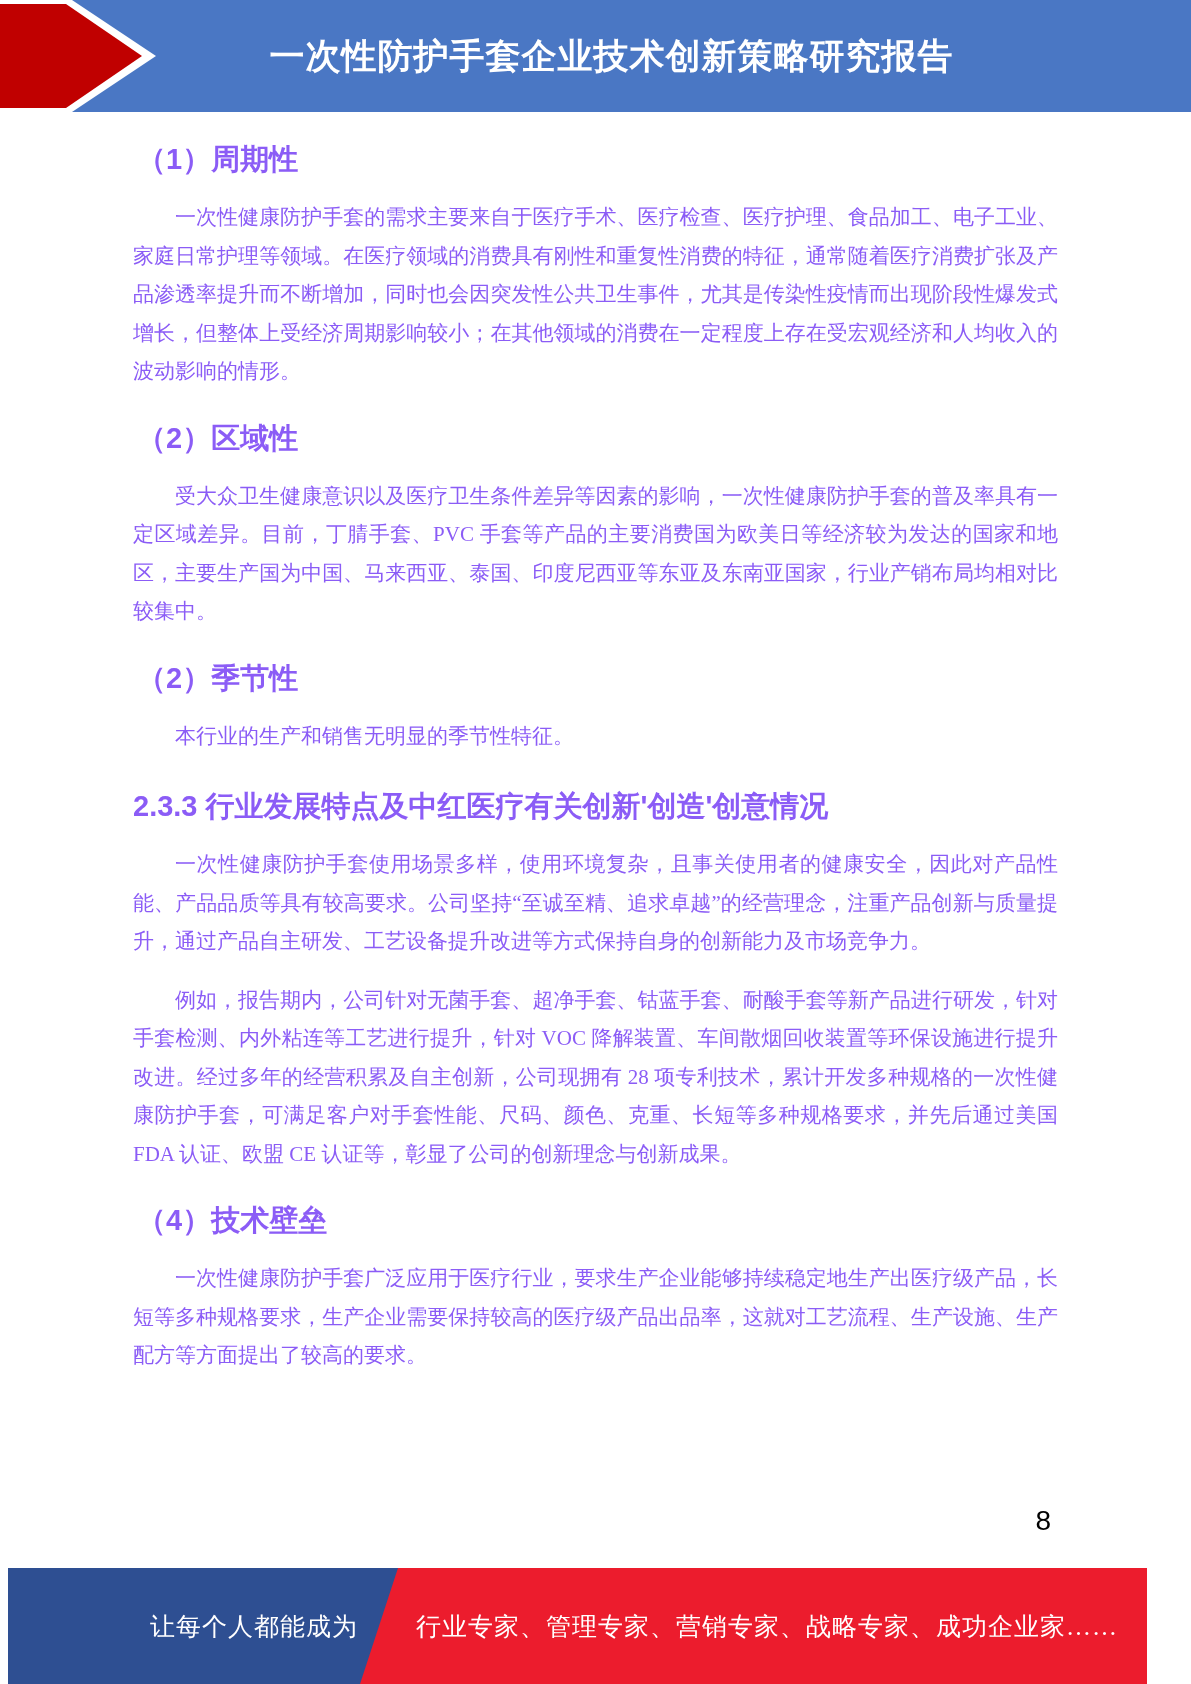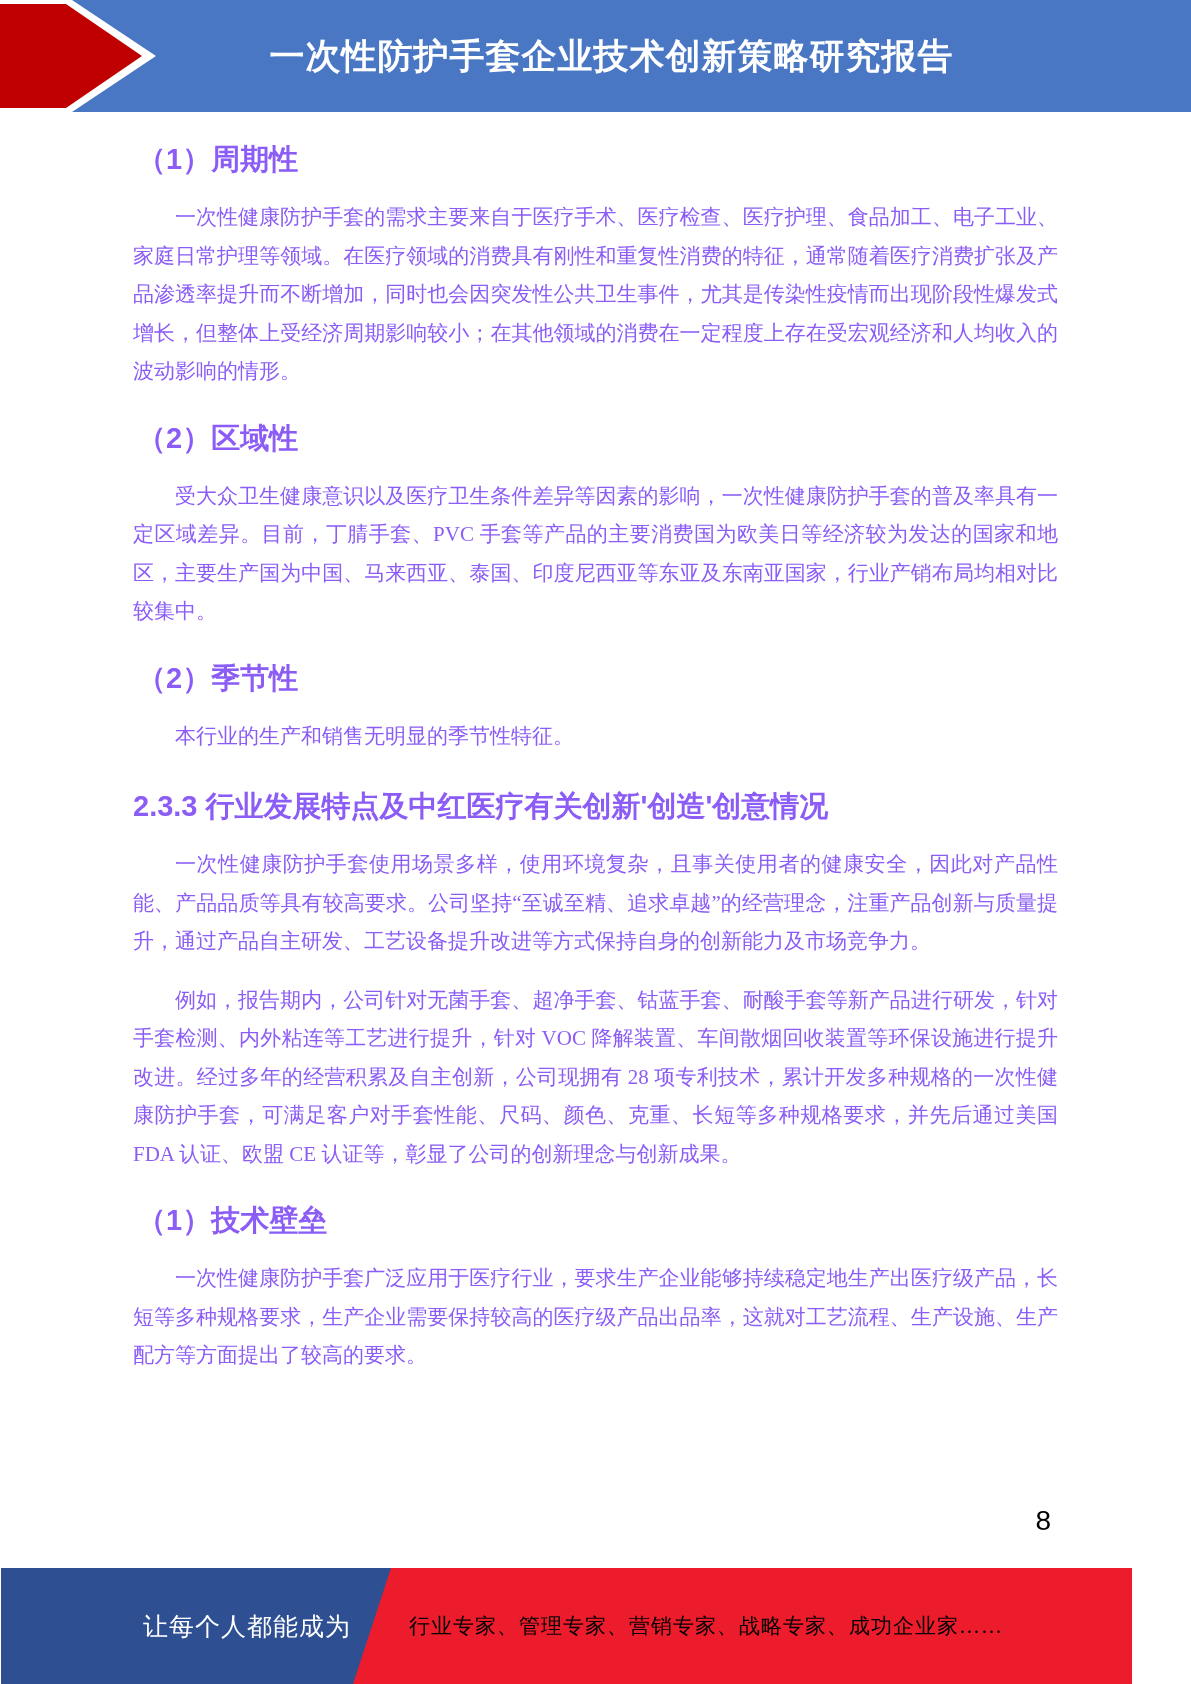--- a/index.html
+++ b/index.html
@@ -66,42 +66,43 @@
   .page-number {
     position:absolute;
     top:1505px; right:140px;
     font-family:"Liberation Sans", sans-serif;
     font-size:28px;
     color:#000000;
   }
 
   
   .footer {
-    position:absolute; left:1px; top:1568px;
+    position:absolute; left:8px; top:1568px;
     width:1131px; height:116px;
     background:#ec1c2d;
+    padding-left:8px;
   }
   .footer-blue {
     position:absolute; top:0; left:0;
     width:100%; height:100%;
     background:#2e4f92;
     clip-path:polygon(0 0, 390px 0, 352px 100%, 0 100%);
   }
   .footer-left-text {
     position:absolute; top:0; left:0; width:370px; height:100%;
     display:flex; align-items:center; justify-content:flex-end;
     padding-right:20px; box-sizing:border-box;
     color:#ffffff; font-size:25px;
     letter-spacing:1px;
     white-space:nowrap;
   }
   .footer-right-text {
     position:absolute; top:0; left:408px; height:100%;
     display:flex; align-items:center;
-    color:#000000; font-size:21px;
+    color:#ffffff; font-size:25px;
     letter-spacing:1px;
     white-space:nowrap;
   }
 </style>
 </head>
 <body>
 
 <div class="header-banner">
   <svg class="header-arrow" viewBox="0 0 165 112" xmlns="http://www.w3.org/2000/svg">
     <polygon points="0,0 72,0 156,56 72,112 0,112" fill="#ffffff"></polygon>
@@ -113,21 +114,21 @@
 <div class="doc-body">
   <h2 class="h-sub">（1）周期性</h2>
   <p class="para">一次性健康防护手套的需求主要来自于医疗手术、医疗检查、医疗护理、食品加工、电子工业、家庭日常护理等领域。在医疗领域的消费具有刚性和重复性消费的特征，通常随着医疗消费扩张及产品渗透率提升而不断增加，同时也会因突发性公共卫生事件，尤其是传染性疫情而出现阶段性爆发式增长，但整体上受经济周期影响较小；在其他领域的消费在一定程度上存在受宏观经济和人均收入的波动影响的情形。</p>
   <h2 class="h-sub">（2）区域性</h2>
   <p class="para">受大众卫生健康意识以及医疗卫生条件差异等因素的影响，一次性健康防护手套的普及率具有一定区域差异。目前，丁腈手套、PVC 手套等产品的主要消费国为欧美日等经济较为发达的国家和地区，主要生产国为中国、马来西亚、泰国、印度尼西亚等东亚及东南亚国家，行业产销布局均相对比较集中。</p>
   <h2 class="h-sub">（2）季节性</h2>
   <p class="para">本行业的生产和销售无明显的季节性特征。</p>
   <h2 class="h-num">2.3.3 行业发展特点及中红医疗有关创新'创造'创意情况</h2>
   <p class="para">一次性健康防护手套使用场景多样，使用环境复杂，且事关使用者的健康安全，因此对产品性能、产品品质等具有较高要求。公司坚持“至诚至精、追求卓越”的经营理念，注重产品创新与质量提升，通过产品自主研发、工艺设备提升改进等方式保持自身的创新能力及市场竞争力。</p>
   <p class="para">例如，报告期内，公司针对无菌手套、超净手套、钴蓝手套、耐酸手套等新产品进行研发，针对手套检测、内外粘连等工艺进行提升，针对 VOC 降解装置、车间散烟回收装置等环保设施进行提升改进。经过多年的经营积累及自主创新，公司现拥有 28 项专利技术，累计开发多种规格的一次性健康防护手套，可满足客户对手套性能、尺码、颜色、克重、长短等多种规格要求，并先后通过美国 FDA 认证、欧盟 CE 认证等，彰显了公司的创新理念与创新成果。</p>
-  <h2 class="h-sub">（1）技术壁垒</h2>
+  <h2 class="h-sub">（4）技术壁垒</h2>
   <p class="para">一次性健康防护手套广泛应用于医疗行业，要求生产企业能够持续稳定地生产出医疗级产品，长短等多种规格要求，生产企业需要保持较高的医疗级产品出品率，这就对工艺流程、生产设施、生产配方等方面提出了较高的要求。</p>
 </div>
 
 <div class="page-number">8</div>
 
 <div class="footer">
   <div class="footer-blue"></div>
   <div class="footer-left-text">让每个人都能成为</div>
   <div class="footer-right-text">行业专家、管理专家、营销专家、战略专家、成功企业家……</div>
 </div>

